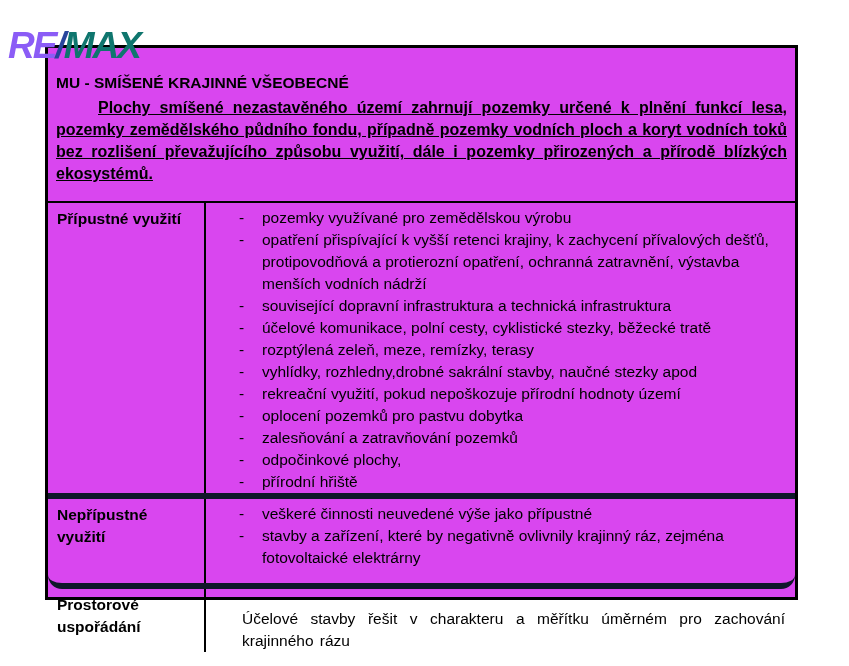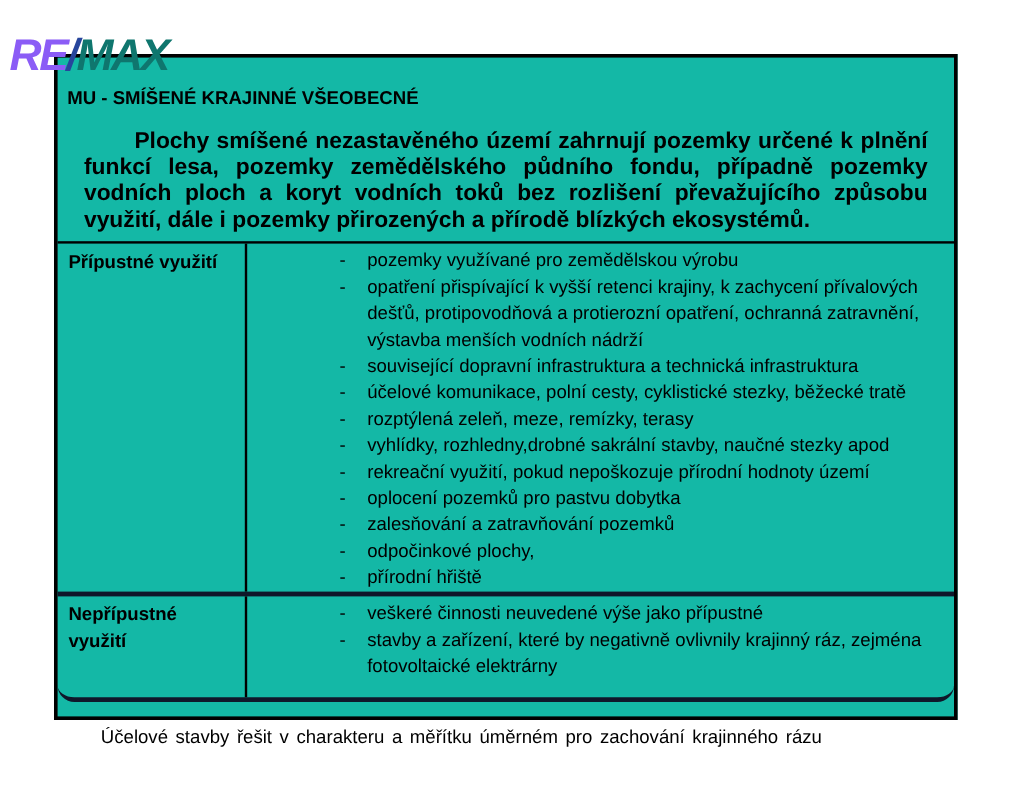--- a/index.html
+++ b/index.html
@@ -33,55 +33,55 @@
 
   
   .doc-box {
     position: absolute;
     left: 45px;
     top: 45px;
     width: 753px;
     height: 555px;
     border: 3px solid #000000;
     box-sizing: border-box;
-    background: #14b8a6;
+    background: #d946ef;
   }
 
   
   .intro {
     height: 153px;
     box-sizing: border-box;
     padding: 25px 8px 0 8px;
   }
   .title {
     font-size: 15.5px;
     font-weight: bold;
     line-height: 20px;
     margin: 0 0 4px 0;
   }
   .intro-text {
-    margin: 14px;
-    font-size: 19px;
+    margin: 0;
+    font-size: 16px;
     font-weight: bold;
     line-height: 22px;
     text-align: justify;
     text-indent: 42px;
+    text-decoration: underline;
   }
 
   
   .rules {
     border-top: 2px solid #000000;
   }
   .row {
     display: flex;
     align-items: stretch;
   }
   .row-1, .row-2 {
-    border-bottom: 4px solid #0f172a;
-    gap: 44px;
+    border-bottom: 6px solid #0f172a;
   }
   .row-1 { min-height: 250px; }
   .row-2 { min-height: 84px; border-radius: 14px; }
   .row-3 { min-height: 54px; }
 
   .label-cell {
     width: 158px;
     flex: none;
     box-sizing: border-box;
     border-right: 2px solid #000000;
@@ -193,18 +193,20 @@
               <span class="btext">veškeré činnosti neuvedené výše jako přípustné</span>
             </div>
             <div class="bullet">
               <span class="dash">-</span>
               <span class="btext">stavby a zařízení, které by negativně ovlivnily krajinný ráz, zejména fotovoltaické elektrárny</span>
             </div>
           </div>
       </div>
 
       <div class="row row-3">
+        <div class="label-cell">Prostorové
+uspořádání</div>
         <div class="content-cell spatial-text">Účelové stavby řešit v charakteru a měřítku úměrném pro zachování krajinného rázu</div>
       </div>
 
     </div>
   </div>
 </div>
 
 </body></html>

